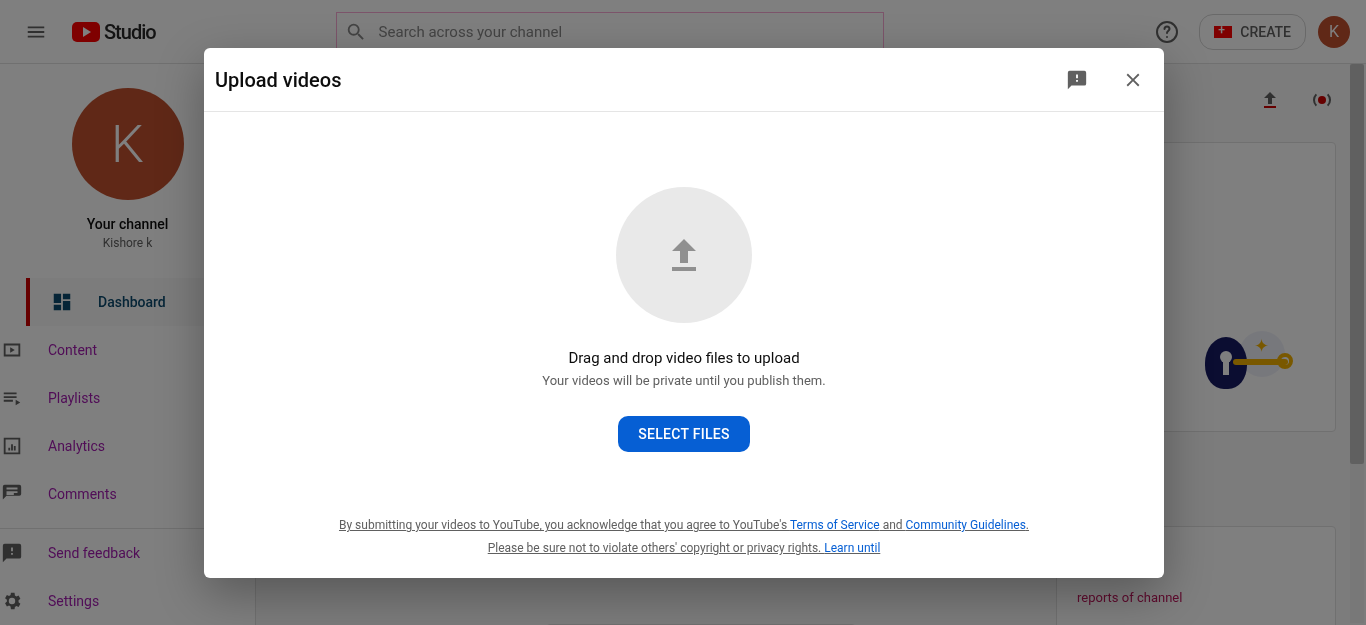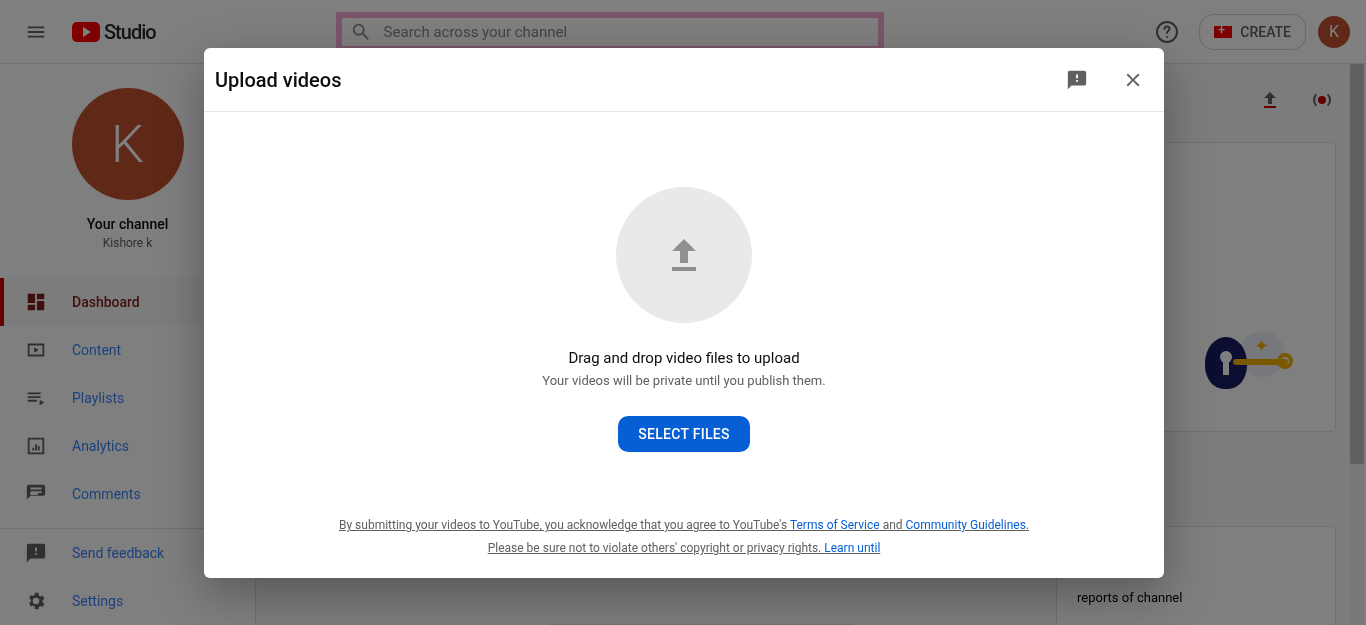--- a/index.html
+++ b/index.html
@@ -9,21 +9,21 @@
     height: 64px; background: #fff; border-bottom: 1px solid #e0e0e0;
     display: flex; align-items: center; padding: 0 16px;
   }
   .hamburger { width: 40px; height: 40px; display: flex; align-items: center; justify-content: center; cursor: pointer; }
   .logo { display: flex; align-items: center; margin-left: 16px; }
   .logo-badge { width: 28px; height: 20px; background: #ff0000; border-radius: 5px; display: flex; align-items: center; justify-content: center; margin-right: 4px; }
   .logo-tri { width:0;height:0;border-left:8px solid #fff;border-top:5px solid transparent;border-bottom:5px solid transparent; margin-left:2px; }
   .logo-text { font-size: 20px; font-weight: 500; letter-spacing: -1px; color: #282828; }
 
   .search-wrap { margin-left: 180px; }
-  .search { width: 548px; height: 40px; border: 6px solid #f9a8d4; display:flex; align-items:center; padding: 0 8px; background:#fff; }
+  .search { width: 548px; height: 40px; border: 1px solid #f9a8d4; display:flex; align-items:center; padding: 0 8px; background:#fff; }
   .search input { border: none; outline: none; font-size: 15px; flex:1; padding-left: 12px; color:#333; }
   .search input::placeholder { color:#888; }
 
   .top-right { margin-left: auto; display:flex; align-items:center; gap: 12px; }
   .icon-btn { width: 40px; height: 40px; display:flex; align-items:center; justify-content:center; cursor:pointer; color:#606060; }
   .create-btn {
     border: 1px solid #d3d3d3; height: 36px; padding: 0 14px; display:flex; align-items:center;
     gap: 8px; font-size: 14px; font-weight: 500; color:#606060; background:#fff; cursor:pointer;
     border-radius: 14px;
   }
@@ -32,22 +32,22 @@
   .avatar-sm { width: 32px; height: 32px; border-radius: 50%; background:#c0502f; color:#fff; display:flex;align-items:center;justify-content:center; font-size:16px; }
 
   .layout { display:flex; height: calc(625px - 64px); }
   .sidebar { width: 256px; background:#fff; border-right:1px solid #e0e0e0; display:flex; flex-direction:column; }
   .channel-block { padding: 24px 0 16px; display:flex; flex-direction:column; align-items:center; }
   .avatar-lg { width: 112px; height:112px; border-radius:50%; background:#c0502f; color:#fff; display:flex;align-items:center;justify-content:center; font-size:52px; font-weight:300; }
   .yc { font-size:14px; font-weight:500; color:#0d0d0d; margin-top: 16px; }
   .cn { font-size:12px; color:#606060; margin-top:4px; }
 
   .nav { margin-top: 12px; flex:1; }
-  .nav-item { height:48px; display:flex; align-items:center; padding-left: 24px; gap: 24px; font-size:14px; color:#3b82f6; cursor:pointer; }
-  .nav-item.active { color:#7f1d1d; background:#f9f9f9; border-left:4px solid #cc0000; padding-left:20px; font-weight:500; }
+  .nav-item { height:48px; display:flex; align-items:center; gap: 24px; font-size:14px; color:#a21caf; cursor:pointer; }
+  .nav-item.active { color:#0c4a6e; background:#f9f9f9; border-left:4px solid #cc0000; padding-left:20px; font-weight:500;margin-left:26px; }
   .nav-icon { width:24px; height:24px; display:flex; align-items:center; justify-content:center; color: inherit; }
 
   .foot-nav { border-top: 1px solid #e0e0e0; }
 
   .main { flex:1; position:relative; background:#f9f9f9; }
   .header-actions { position:absolute; top: 24px; right: 32px; display:flex; gap: 28px; }
   .upload-arrow svg { display:block; }
   .live-icon { width:24px; height:24px; position:relative; display:flex; align-items:center; justify-content:center; }
   .live-dot { width:8px;height:8px;border-radius:50%;background:#cc0000; }
   .arc { position:absolute; width:18px;height:18px; border:2px solid #606060; border-radius:50%; border-top-color:transparent; border-bottom-color:transparent; }
@@ -57,21 +57,21 @@
   .kh-body { width:42px; height:52px; background:#171a63; border-radius: 50% 50% 45% 45%; position:absolute; left:4px; top:6px;}
   .kh-hole { width:12px;height:12px;background:#fff;border-radius:50%; position:absolute; left:19px; top:20px;}
   .kh-slot { width:6px; height:14px; background:#fff; position:absolute; left:22px; top:30px;}
   .key { position:absolute; left:32px; top:28px; width:55px; height:6px; background:#f2b100; border-radius:3px;}
   .key-head { position:absolute; right:-2px; top:22px; width:16px;height:16px; border:4px solid #f2b100; border-radius:50%;}
   .sparkle { position:absolute; right:22px; top:4px; color:#f2b100; font-size:18px;}
   .cloud { position:absolute; left:38px; top:0; width:46px;height:46px; background:#e8eaf6; border-radius:50%; opacity:.7;}
 
   .issues-card { position:absolute; right:30px; top:462px; width:280px; background:#fff; border:1px solid #e0e0e0; border-radius:4px; padding: 20px;}
   .issues-title { font-size:18px; font-weight:500; color:#0d0d0d; }
-  .issues-body { font-size:13px; color:#000000; margin-top: 20px; line-height:1.5; }
+  .issues-body { font-size:13px; color:#be185d; margin-top: 20px; line-height:1.5; }
 
   .card-stub-bottom { position:absolute; left: 290px; top: 560px; width:310px; height:50px; background:#fff; border:1px solid #e0e0e0; border-radius:4px; }
 
   
   .backdrop { position:absolute; inset:0; background: rgba(0,0,0,0.5); }
   .dialog {
     position:absolute; left: 204px; top: 48px; width: 960px; height: 530px;
     background:#fff; border-radius: 6px; box-shadow: 0 16px 48px rgba(0,0,0,.3);
     display:flex; flex-direction:column;
   }

